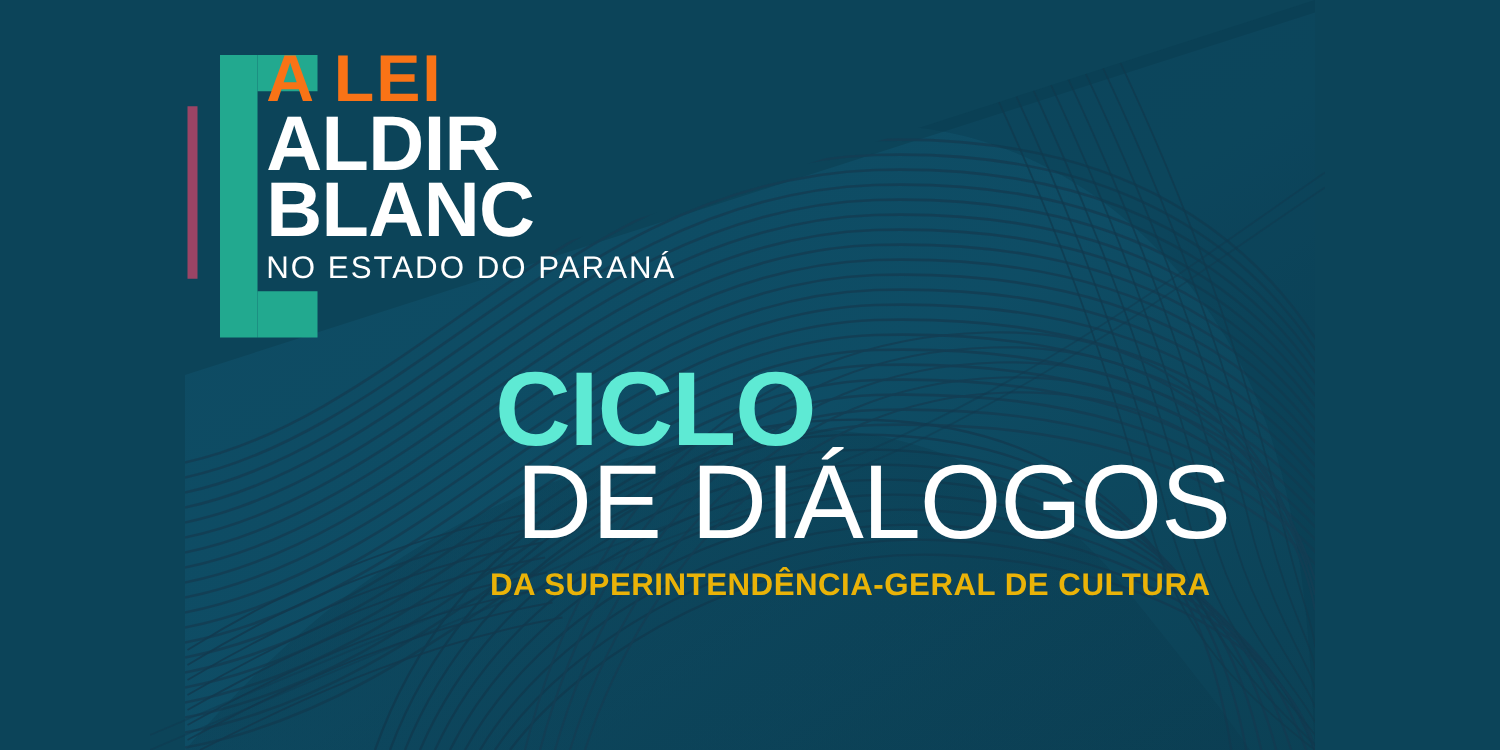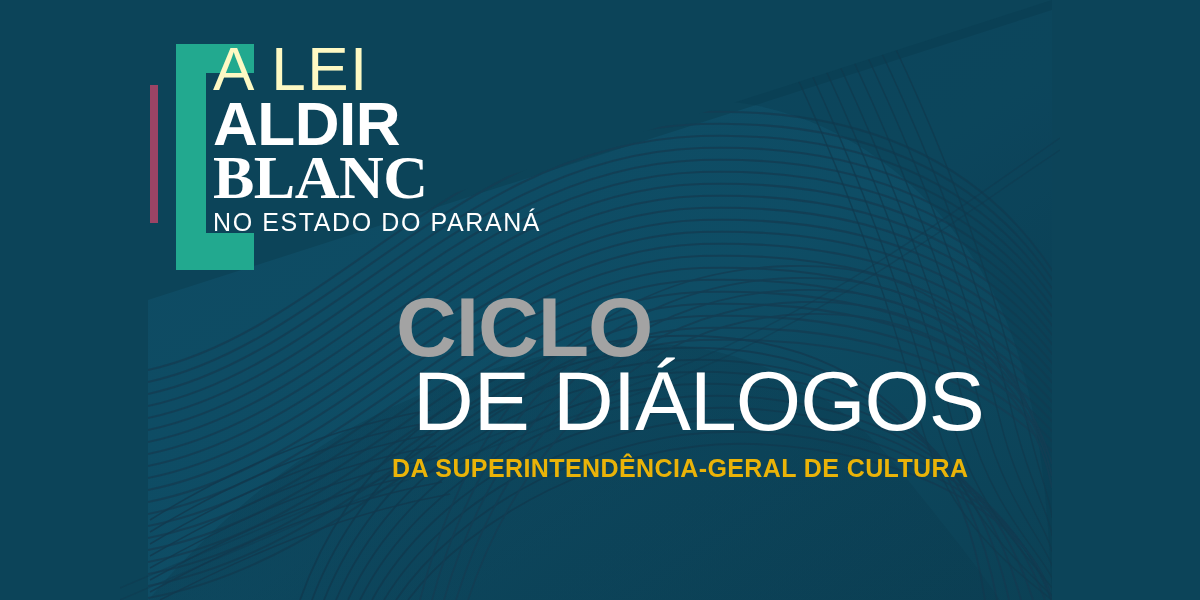--- a/index.html
+++ b/index.html
@@ -55,57 +55,57 @@
     width:48px; height:37px;
     background:#22a98f;
   }
 
   .logo-textblock {
     position:absolute;
     left:65px; top:-4px;
     width:360px;
   }
   .logo-line-1 {
-    font-size:62px;
-    font-weight:400;
-    color:#fef9c3;
+    font-size:53px;
+    font-weight:700;
+    color:#f97316;
     letter-spacing:1.5px;
     line-height:0.92;
     white-space:nowrap;
   }
   .logo-line-2, .logo-line-3 {
     font-size:62px;
     font-weight:700;
     color:#ffffff;
     letter-spacing:-0.5px;
     line-height:0.93;
     white-space:nowrap;
   }
   .logo-line-2 { margin-top:-2px; }
-  .logo-line-3 { margin-top:-4px;font-family:Liberation Serif, serif; }
+  .logo-line-3 { margin-top:-4px; }
   .logo-line-4 {
     font-size:25px;
     font-weight:300;
     color:#ffffff;
     letter-spacing:1.6px;
     line-height:1;
     margin-top:4px;
     white-space:nowrap;
   }
 
   
   #headline {
     position:absolute;
     left:396px; top:292px;
     width:700px;
   }
   .hl-row-1 {
     font-size:84px;
     font-weight:700;
-    color:#a3a3a3;
+    color:#5eead4;
     letter-spacing:-1px;
     line-height:0.84;
     white-space:nowrap;
   }
   .hl-row-2 {
     font-size:84px;
     line-height:0.88;
     white-space:nowrap;
     margin-top:2px;
     color:#ffffff;

